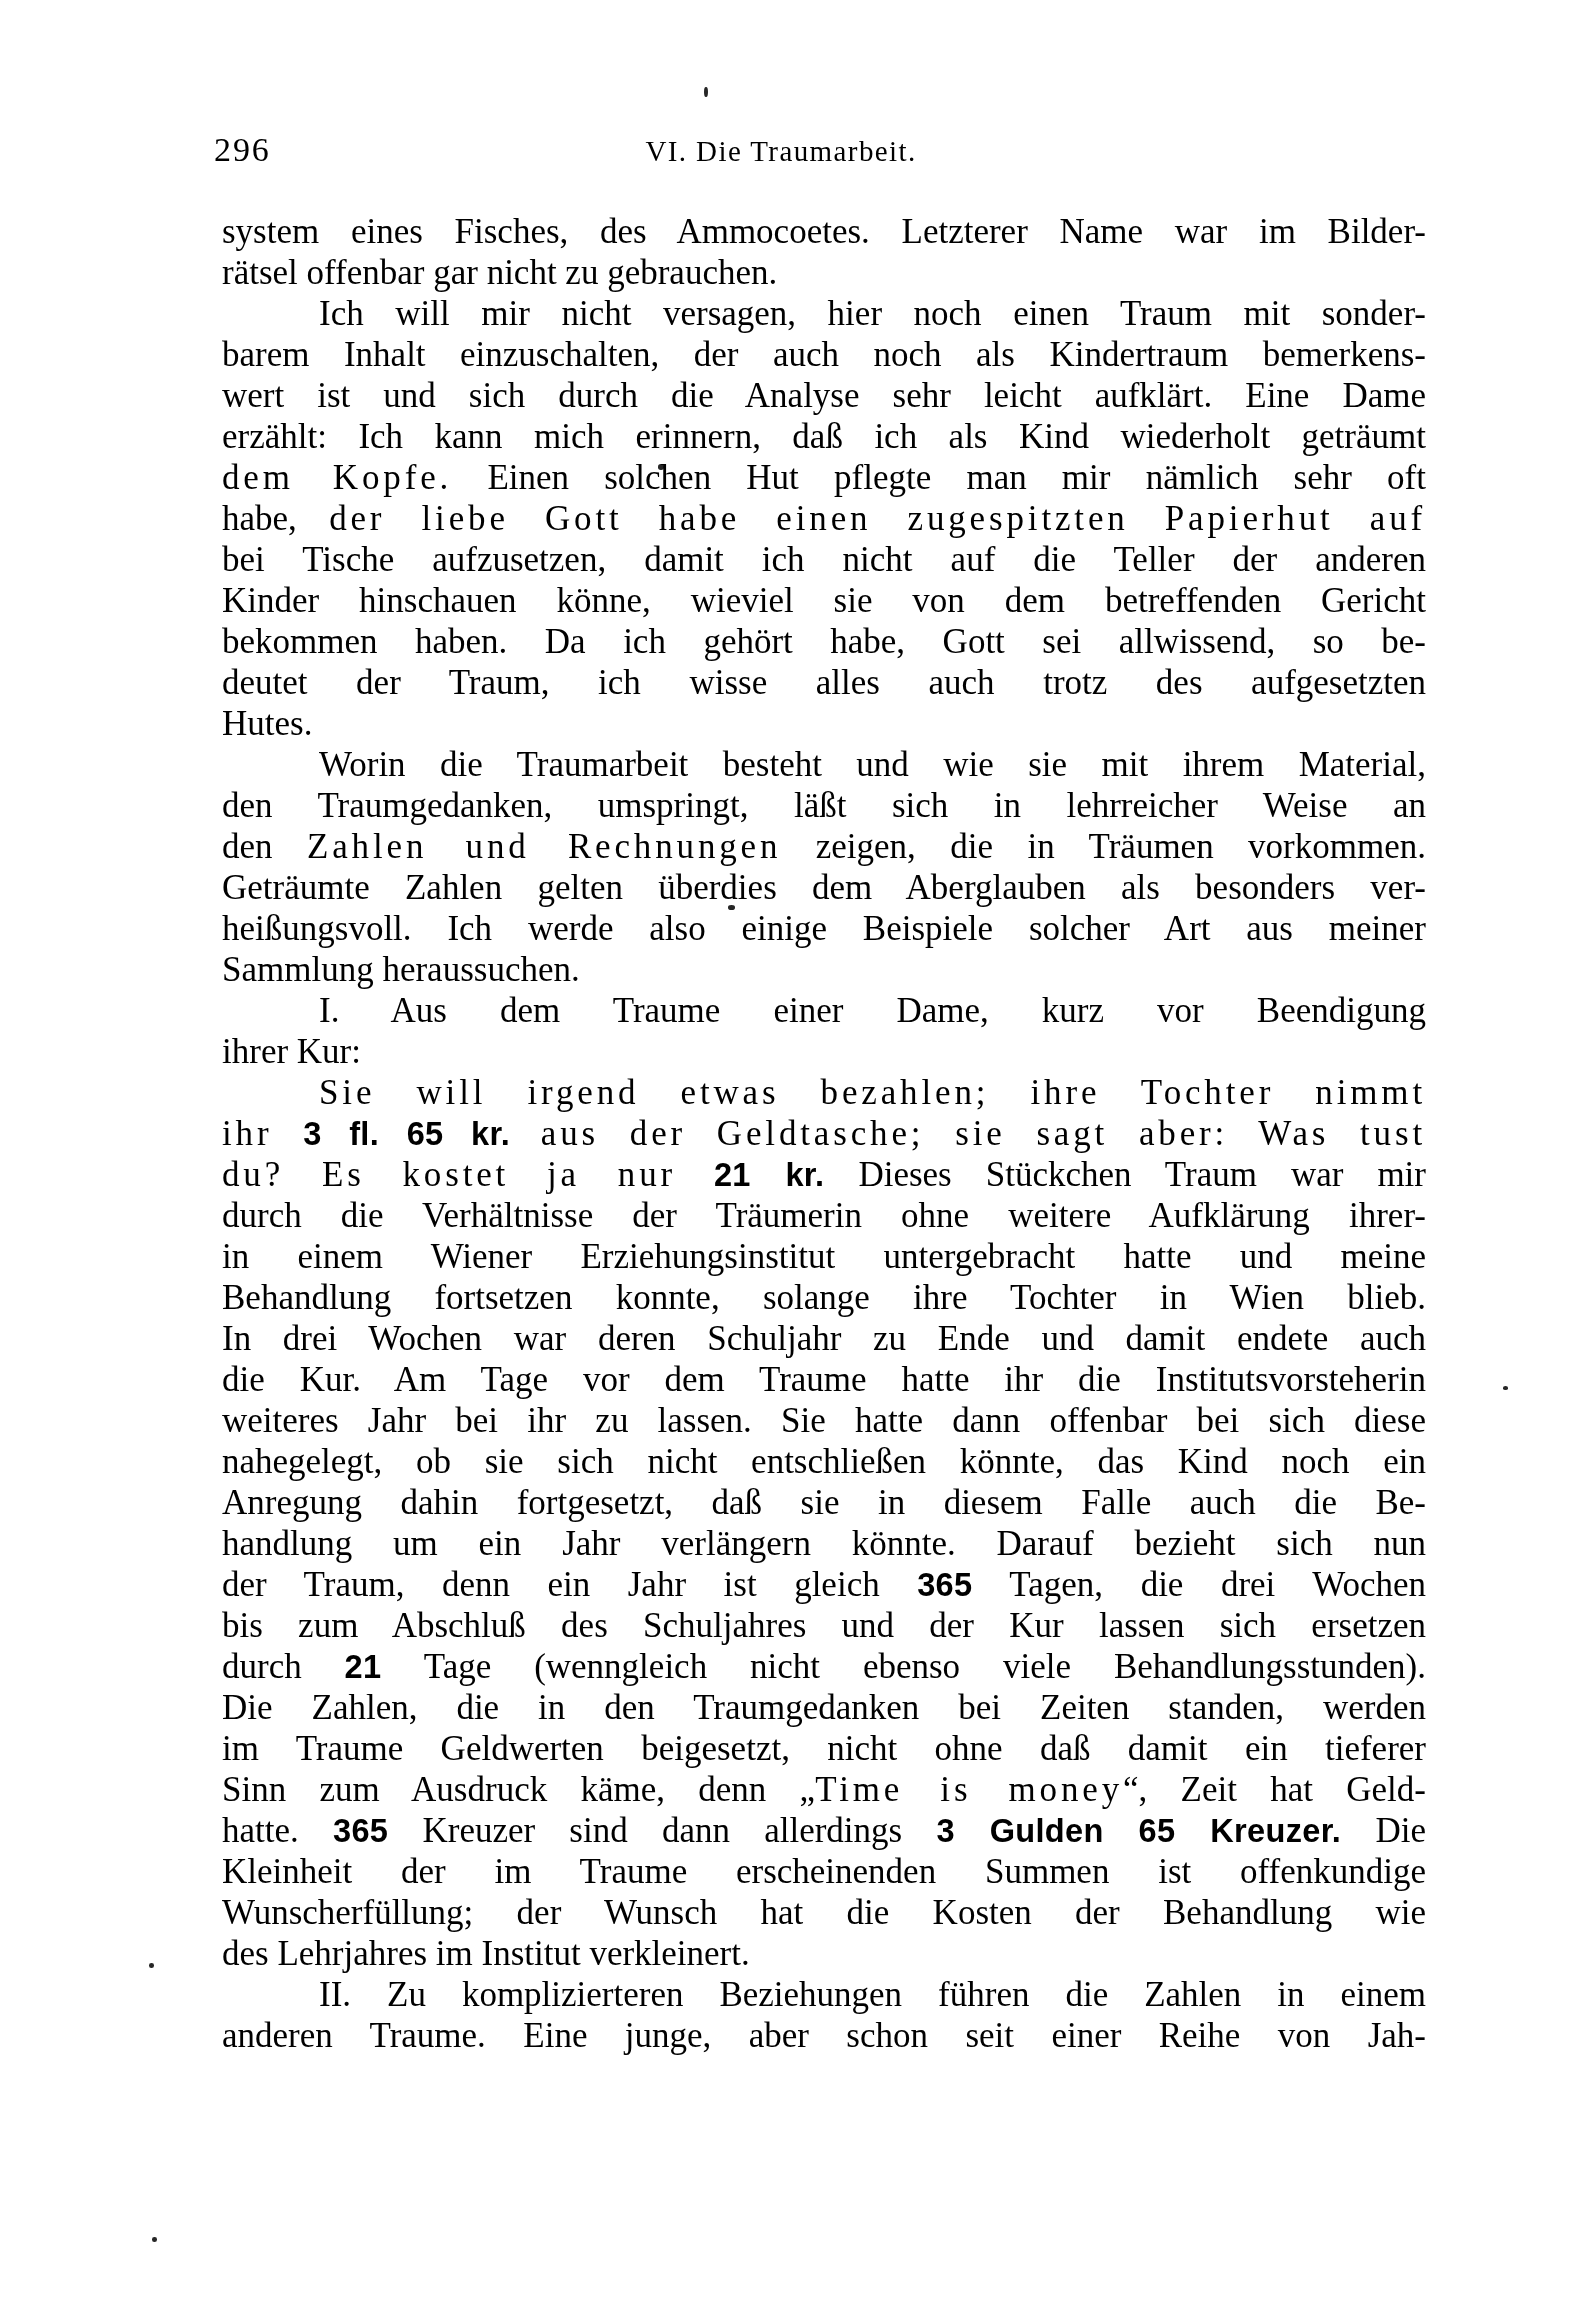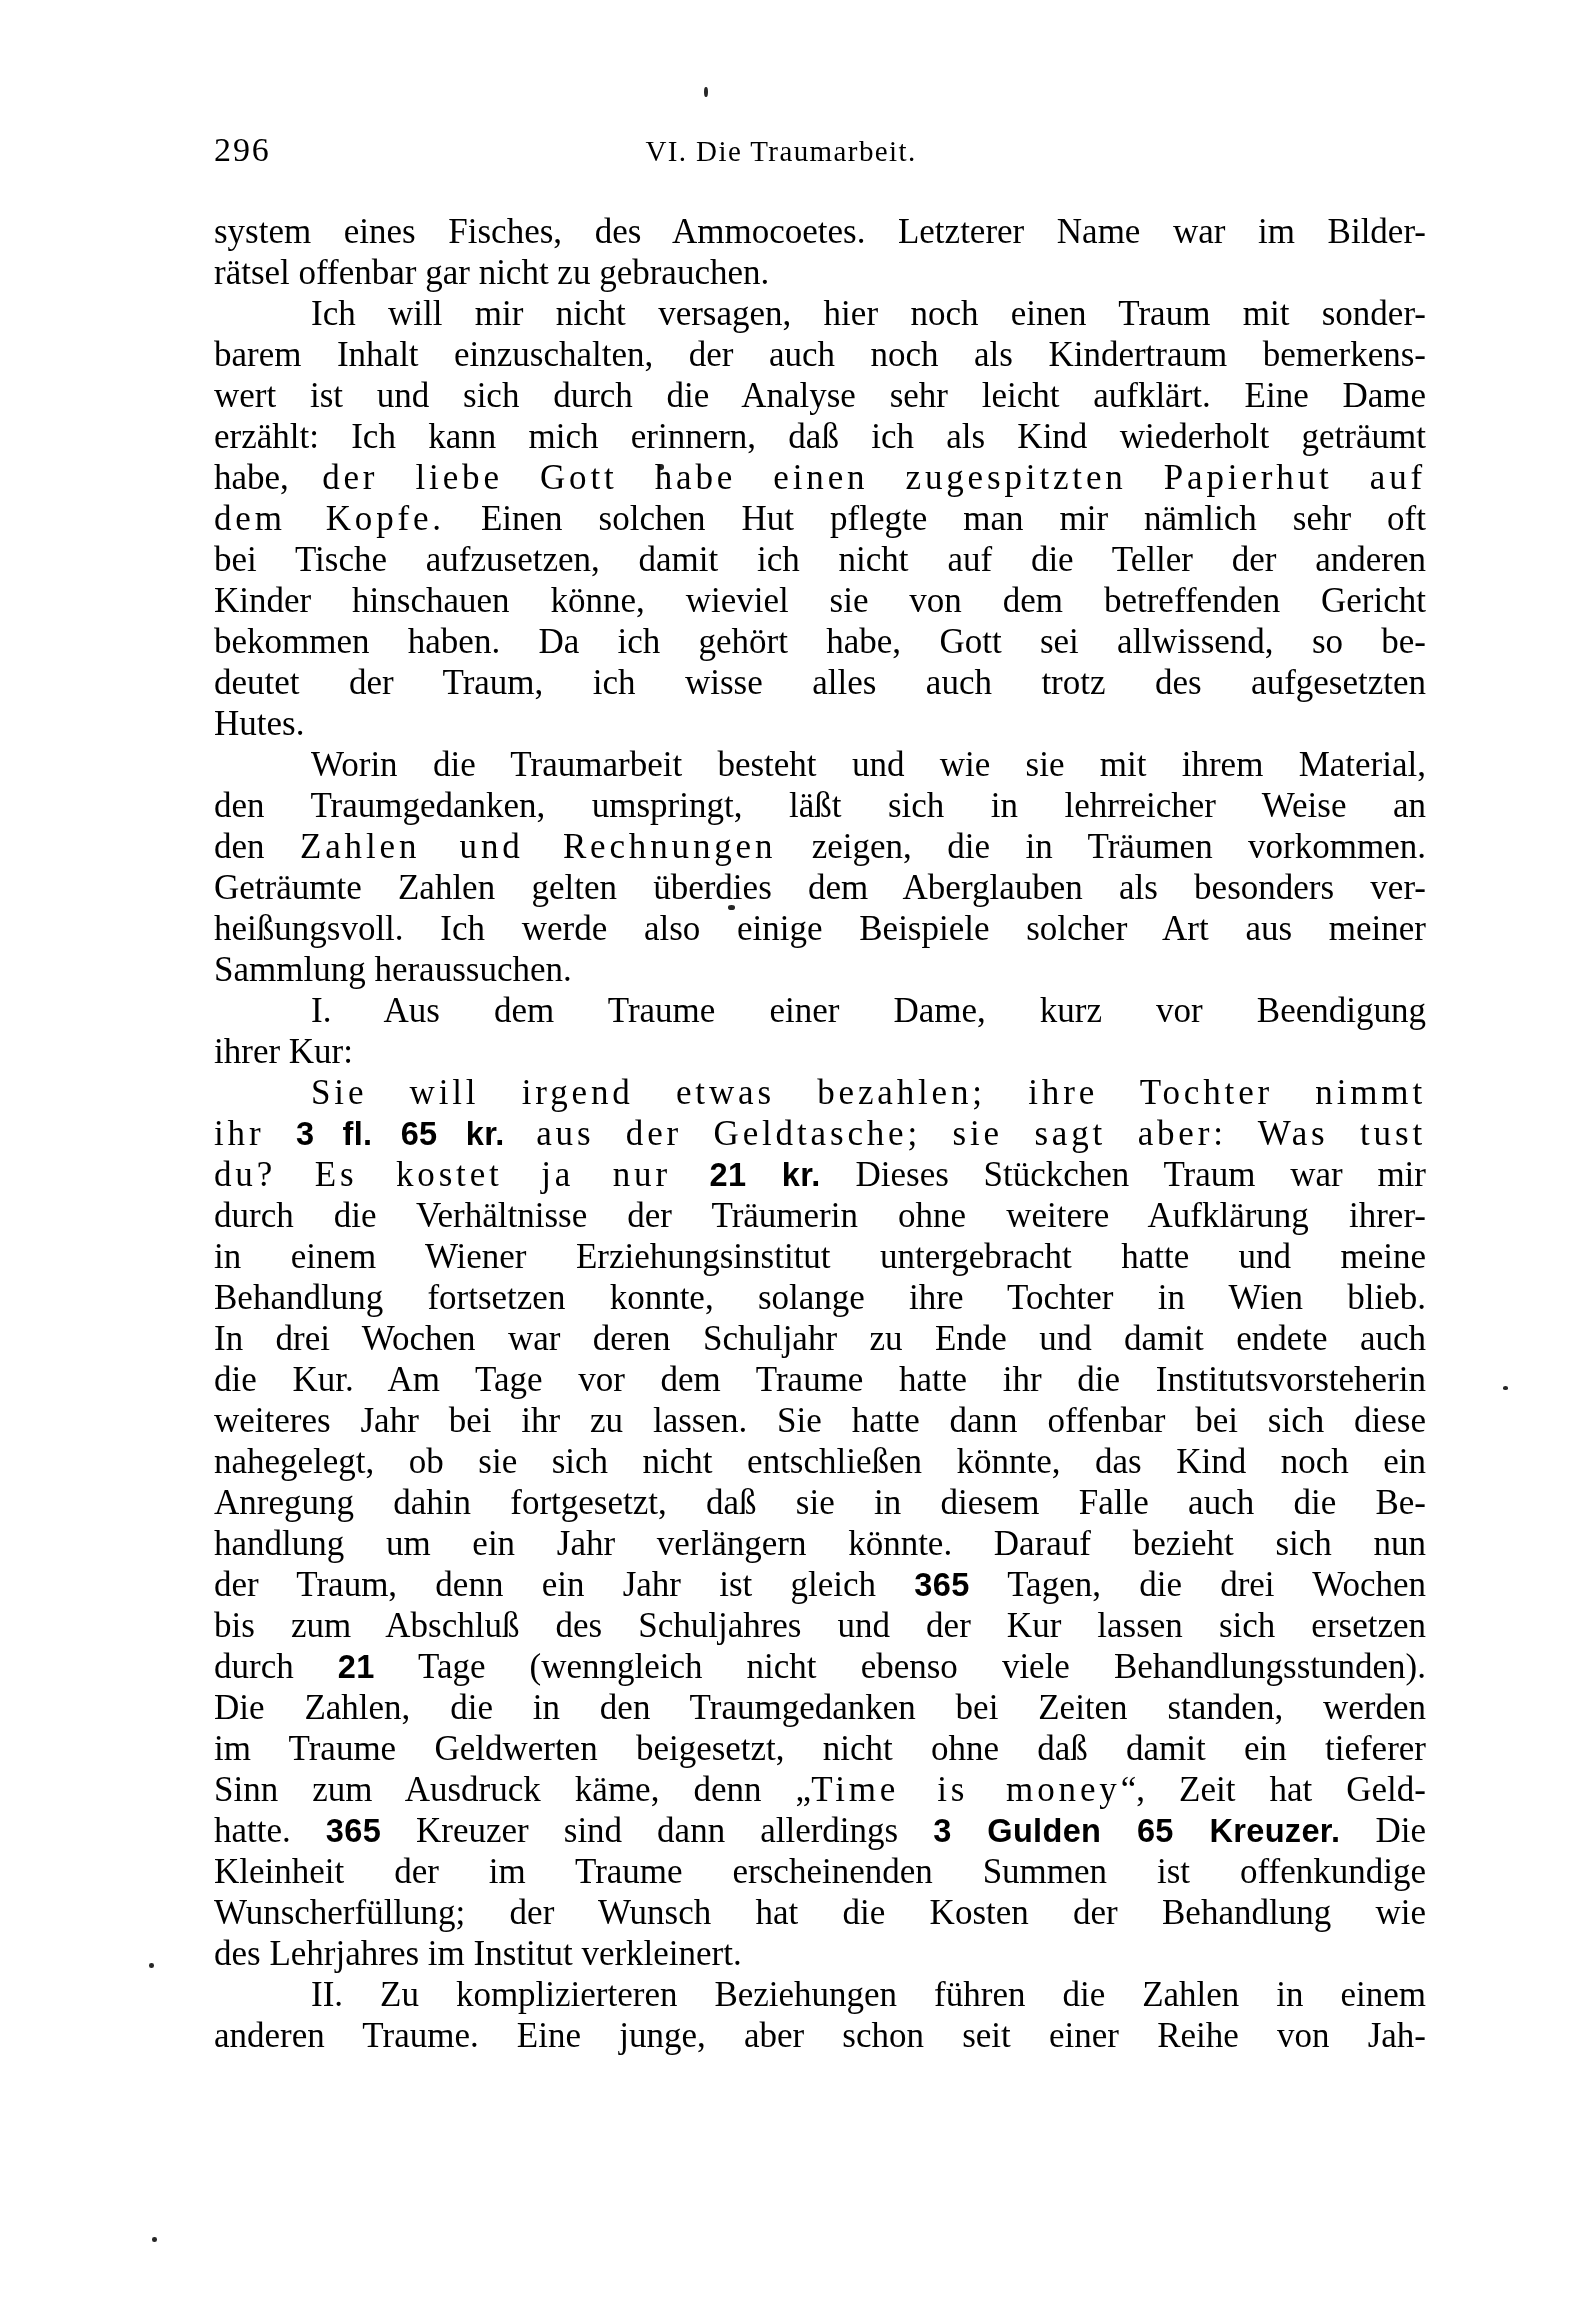--- a/index.html
+++ b/index.html
@@ -35,20 +35,21 @@
     position: absolute;
     left: 214px; top: 211px;
     width: 1212px;
     font-size: 35px;
     line-height: 41px;
   }
   .line {
     text-align: justify;
     text-align-last: justify;
     height: 41px;
+    margin-left: 8px;
   }
   .line.end { text-align-last: left; }
   .line.indent { text-indent: 97px; }
   .sp { letter-spacing: 0.11em; }
   .b {
     font-family: Liberation Sans, sans-serif;
     font-weight: 700;
     font-size: 0.93em;
     letter-spacing: 0.01em;
   }
@@ -69,22 +70,22 @@
     <span class="running-title">VI. Die Traumarbeit.</span>
   </div>
 
   <div class="body-text" id="page-body">
       <div class="line"><span>system eines Fisches, des Ammocoetes.  Letzterer Name war im Bilder-</span></div>
       <div class="line end"><span>rätsel offenbar gar nicht zu gebrauchen.</span></div>
       <div class="line indent"><span>Ich will mir nicht versagen, hier noch einen Traum mit sonder-</span></div>
       <div class="line"><span>barem Inhalt einzuschalten, der auch noch als Kindertraum bemerkens-</span></div>
       <div class="line"><span>wert ist und sich durch die Analyse sehr leicht aufklärt.  Eine Dame</span></div>
       <div class="line"><span>erzählt: Ich kann mich erinnern, daß ich als Kind wiederholt geträumt</span></div>
+      <div class="line"><span class="sp">dem Kopfe.</span><span>  Einen solchen Hut pflegte man mir nämlich sehr oft</span></div>
       <div class="line"><span>habe, </span><span class="sp">der liebe Gott habe einen zugespitzten Papierhut auf</span></div>
-      <div class="line"><span class="sp">dem Kopfe.</span><span>  Einen solchen Hut pflegte man mir nämlich sehr oft</span></div>
       <div class="line"><span>bei Tische aufzusetzen, damit ich nicht auf die Teller der anderen</span></div>
       <div class="line"><span>Kinder hinschauen könne, wieviel sie von dem betreffenden Gericht</span></div>
       <div class="line"><span>bekommen haben.  Da ich gehört habe, Gott sei allwissend, so be-</span></div>
       <div class="line"><span>deutet der Traum, ich wisse alles auch trotz des aufgesetzten</span></div>
       <div class="line end"><span>Hutes.</span></div>
       <div class="line indent"><span>Worin die Traumarbeit besteht und wie sie mit ihrem Material,</span></div>
       <div class="line"><span>den Traumgedanken, umspringt, läßt sich in lehrreicher Weise an</span></div>
       <div class="line"><span>den </span><span class="sp">Zahlen und Rechnungen</span><span> zeigen, die in Träumen vorkommen.</span></div>
       <div class="line"><span>Geträumte Zahlen gelten überdies dem Aberglauben als besonders ver-</span></div>
       <div class="line"><span>heißungsvoll.  Ich werde also einige Beispiele solcher Art aus meiner</span></div>

